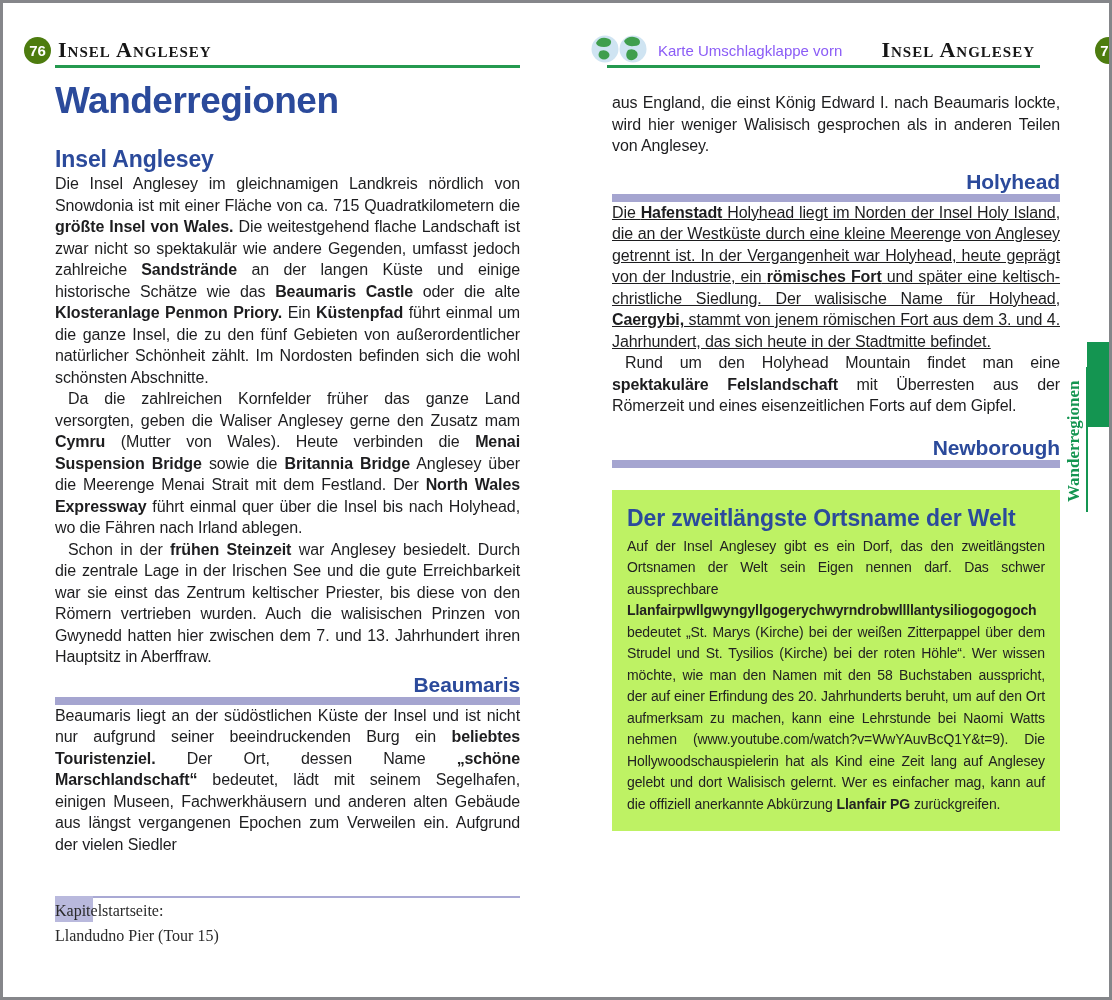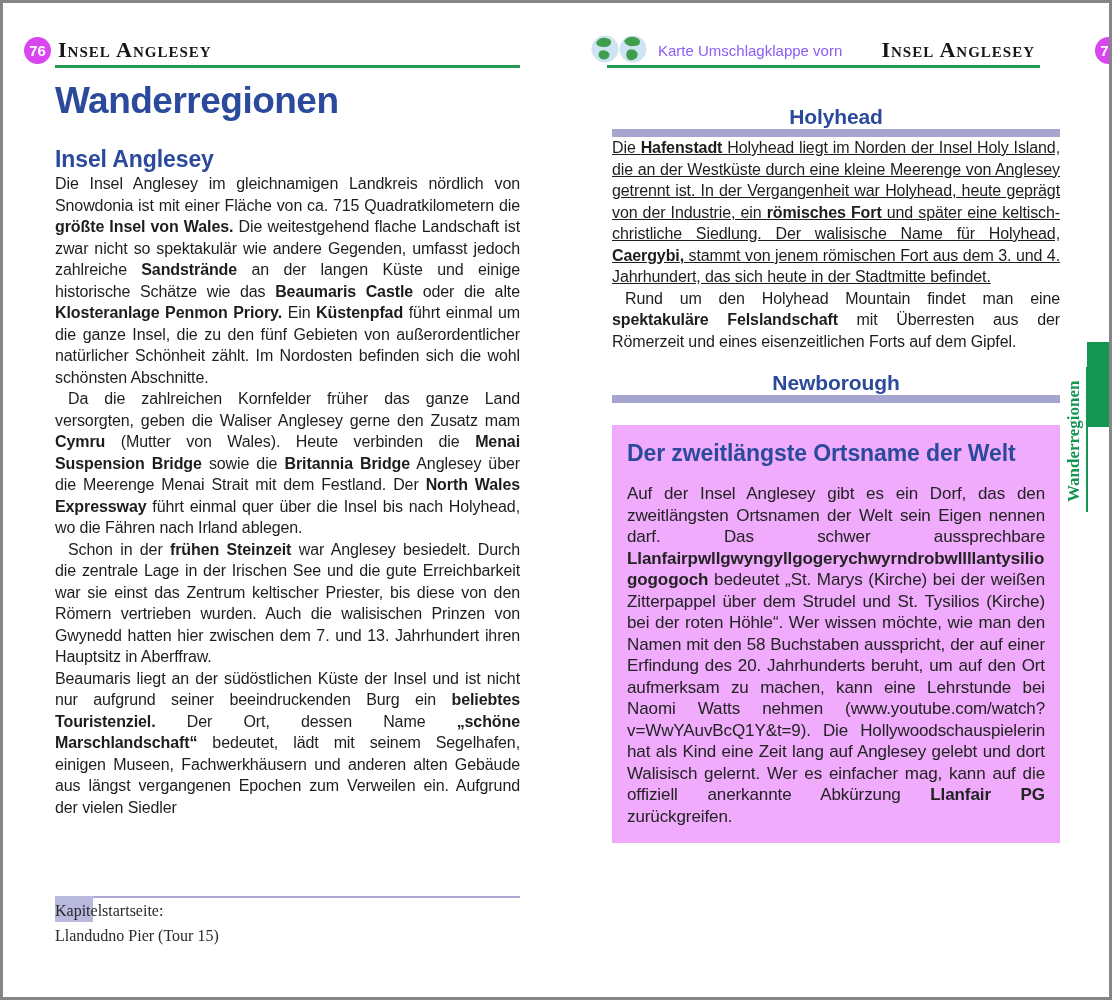--- a/index.html
+++ b/index.html
@@ -5,55 +5,55 @@
   html,body{margin:0;padding:0;}
   body{
     width:1112px;height:1000px;position:relative;background:#ffffff;
     font-family:"Liberation Sans",sans-serif;color:#1d1d1f;overflow:hidden;
   }
   .frame{position:absolute;inset:0;border:3px solid #85868a;box-sizing:border-box;pointer-events:none;z-index:50;}
 
   
   .pageno{
     position:absolute;width:27px;height:27px;border-radius:50%;
-    background:#d946ef;color:#fff;font-weight:bold;font-size:15px;
+    background:#4d7c0f;color:#fff;font-weight:bold;font-size:15px;
     display:flex;align-items:center;justify-content:center;z-index:5;
   }
   .runhead{
     position:absolute;top:37px;font-family:"Liberation Serif",serif;
     font-variant:small-caps;font-weight:bold;font-size:22px;letter-spacing:1px;color:#161616;
   }
   .headrule{position:absolute;top:65px;height:3px;background:#24994f;}
   .mapnote{position:absolute;top:42px;font-size:15px;color:#8b5cf6;}
 
   
   .col{position:absolute;width:465px;text-align:justify;font-size:16px;line-height:21.5px;letter-spacing:-0.1px;}
   #col-left{left:55px;top:82px;}
   #col-right{left:612px;top:92px;width:448px;}
   .col p{margin:0;}
   p.indent{text-indent:13px;}
   b{font-weight:bold;}
 
   h1.maintitle{margin:0;font-size:37px;line-height:38px;color:#2b4a9b;letter-spacing:-0.5px;text-align:left;}
   h2.sectiontitle{margin:26px 0 0 0;font-size:23px;line-height:27px;color:#2b4a9b;text-align:left;}
   .subhead{margin-top:6px;}
-  .subhead .subhead-text{font-size:21px;line-height:22px;font-weight:bold;color:#2b4a9b;text-align:center;}
+  .subhead .subhead-text{font-size:21px;line-height:22px;font-weight:bold;color:#2b4a9b;text-align:right;}
   .subhead .bar{height:8px;background:#a5a5d0;margin-top:1px;}
   .mt18{margin-top:18px;} .mt20{margin-top:20px;text-decoration:underline;} .mt12{margin-top:20px;} .mt14{margin-top:14px;} .mt19{margin-top:19px;}
 
   
   .footnote{position:absolute;left:55px;top:896px;width:465px;z-index:2;}
   .footnote .rule{position:absolute;top:0;left:0;right:0;height:2px;background:#a9a9d4;}
   .footnote .block{position:absolute;top:0;left:0;width:38px;height:26px;background:#b9b9dd;}
   .footnote .txt{position:relative;font-family:"Liberation Serif",serif;font-size:16px;line-height:25px;color:#2a2a2a;padding-top:2px;}
 
   
-  .infobox{margin-top:22px;background:#f0abfc;padding:14px 15px 16px 15px;}
+  .infobox{margin-top:22px;background:#bef264;padding:14px 15px 16px 15px;}
   .infobox .ib-title{font-size:23px;line-height:28px;font-weight:bold;color:#2b4a9b;text-align:left;}
-  .infobox .ib-body{margin-top:16px;font-size:17px;line-height:21.5px;text-align:justify;overflow-wrap:anywhere;color:#222;}
+  .infobox .ib-body{margin-top:4px;font-size:14px;line-height:21.5px;text-align:justify;overflow-wrap:anywhere;color:#222;}
 
   
   .tab-rect{position:absolute;right:0;top:342px;width:25px;height:85px;background:#149551;z-index:4;}
   .tab-label{
     position:absolute;left:1064px;top:512px;width:145px;height:24px;
     transform:rotate(-90deg);transform-origin:0 0;
     font-family:"Liberation Serif",serif;font-weight:bold;font-size:17px;color:#149551;
     border-bottom:2px solid #149551;padding-left:10px;padding-bottom:1px;
     white-space:nowrap;box-sizing:border-box;z-index:5;text-align:left;
   }
@@ -83,33 +83,38 @@
 <div class="pageno" style="left:1095px;top:37px;justify-content:center;">
   <span>77</span>
 </div>
 
 <div class="col" id="col-left">
   <h1 class="maintitle">Wanderregionen</h1>
   <h2 class="sectiontitle">Insel Anglesey</h2>
   <p class="mt18"><span>Die Insel Anglesey im gleichnamigen Landkreis nördlich von Snowdonia ist mit einer Fläche von ca. 715 Quadratkilometern die </span><b>größte Insel von Wales.</b><span> Die weitestgehend flache Landschaft ist zwar nicht so spektakulär wie andere Gegenden, umfasst jedoch zahlreiche </span><b>Sandstrände</b><span> an der langen Küste und einige historische Schätze wie das </span><b>Beaumaris Castle</b><span> oder die alte </span><b>Klosteranlage Penmon Priory.</b><span> Ein </span><b>Küstenpfad</b><span> führt einmal um die ganze Insel, die zu den fünf Gebieten von außerordentlicher natürlicher Schönheit zählt. Im Nordosten befinden sich die wohl schönsten Abschnitte.</span></p>
   <p class="indent"><span>Da die zahlreichen Kornfelder früher das ganze Land versorgten, geben die Waliser Anglesey gerne den Zusatz mam </span><b>Cymru</b><span> (Mutter von Wales). Heute verbinden die </span><b>Menai Suspension Bridge</b><span> sowie die </span><b>Britannia Bridge</b><span> Anglesey über die Meerenge Menai Strait mit dem Festland. Der </span><b>North Wales Expressway</b><span> führt einmal quer über die Insel bis nach Holyhead, wo die Fähren nach Irland ablegen.</span></p>
   <p class="indent"><span>Schon in der </span><b>frühen Steinzeit</b><span> war Anglesey besiedelt. Durch die zentrale Lage in der Irischen See und die gute Erreichbarkeit war sie einst das Zentrum keltischer Priester, bis diese von den Römern vertrieben wurden. Auch die walisischen Prinzen von Gwynedd hatten hier zwischen dem 7. und 13. Jahrhundert ihren Hauptsitz in Aberffraw.</span></p>
+  <div class="subhead">
+    <div class="subhead-text">Beaumaris</div>
+    <div class="bar"></div>
+  </div>
   <p class="mt12"><span>Beaumaris liegt an der südöstlichen Küste der Insel und ist nicht nur aufgrund seiner beeindruckenden Burg ein </span><b>beliebtes Touristenziel.</b><span> Der Ort, dessen Name </span><b>„schöne Marschlandschaft“</b><span> bedeutet, lädt mit seinem Segelhafen, einigen Museen, Fachwerkhäusern und anderen alten Gebäude aus längst vergangenen Epochen zum Verweilen ein. Aufgrund der vielen Siedler</span></p>
 </div>
 
 <div class="footnote">
   <div class="rule"></div>
   <div class="block"></div>
   <div class="txt">
     <div>Kapitelstartseite:</div>
     <div>Llandudno Pier (Tour 15)</div>
   </div>
 </div>
 
 <div class="col" id="col-right">
+  <p><span>aus England, die einst König Edward I. nach Beaumaris lockte, wird hier weniger Walisisch gesprochen als in anderen Teilen von Anglesey.</span></p>
   <div class="subhead mt14">
     <div class="subhead-text">Holyhead</div>
     <div class="bar"></div>
   </div>
   <p class="mt20"><span>Die </span><b>Hafenstadt</b><span> Holyhead liegt im Norden der Insel Holy Island, die an der Westküste durch eine kleine Meerenge von Anglesey getrennt ist. In der Vergangenheit war Holyhead, heute geprägt von der Industrie, ein </span><b>römisches Fort</b><span> und später eine keltisch-christliche Siedlung. Der walisische Name für Holyhead, </span><b>Caergybi,</b><span> stammt von jenem römischen Fort aus dem 3. und 4. Jahrhundert, das sich heute in der Stadtmitte befindet.</span></p>
   <p class="indent"><span>Rund um den Holyhead Mountain findet man eine </span><b>spektakuläre Felslandschaft</b><span> mit Überresten aus der Römerzeit und eines eisenzeitlichen Forts auf dem Gipfel.</span></p>
   <div class="subhead mt12">
     <div class="subhead-text">Newborough</div>
     <div class="bar"></div>
   </div>

